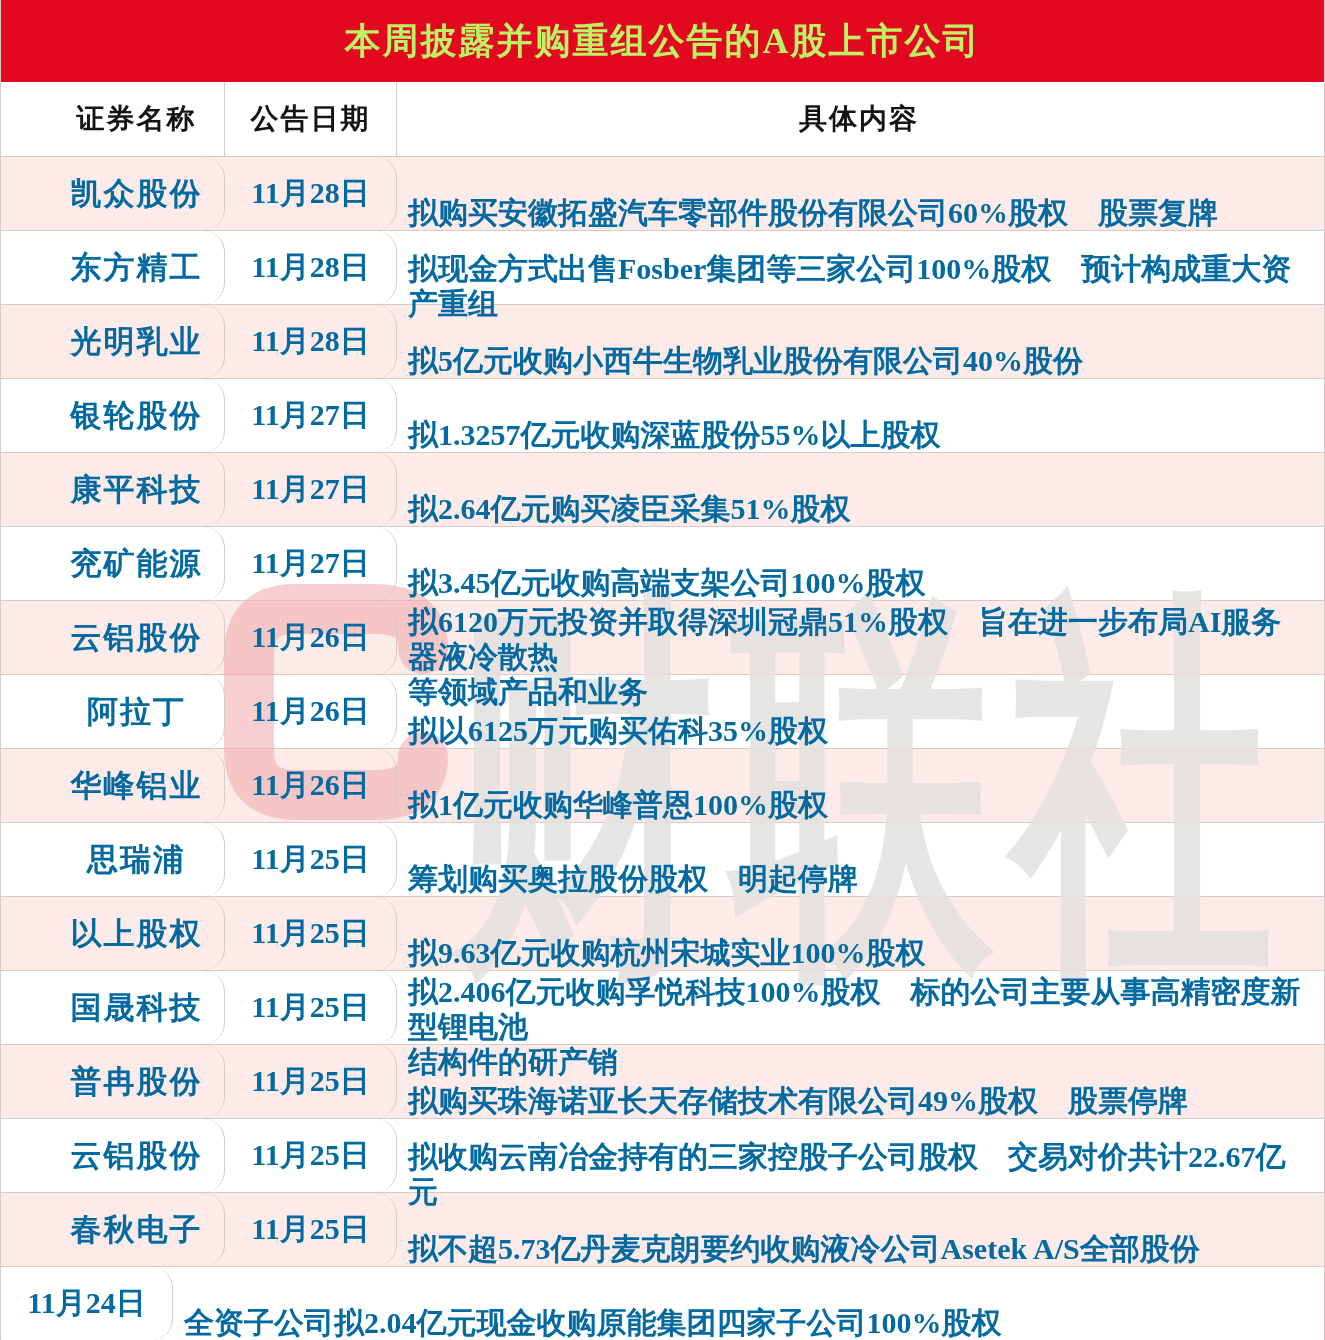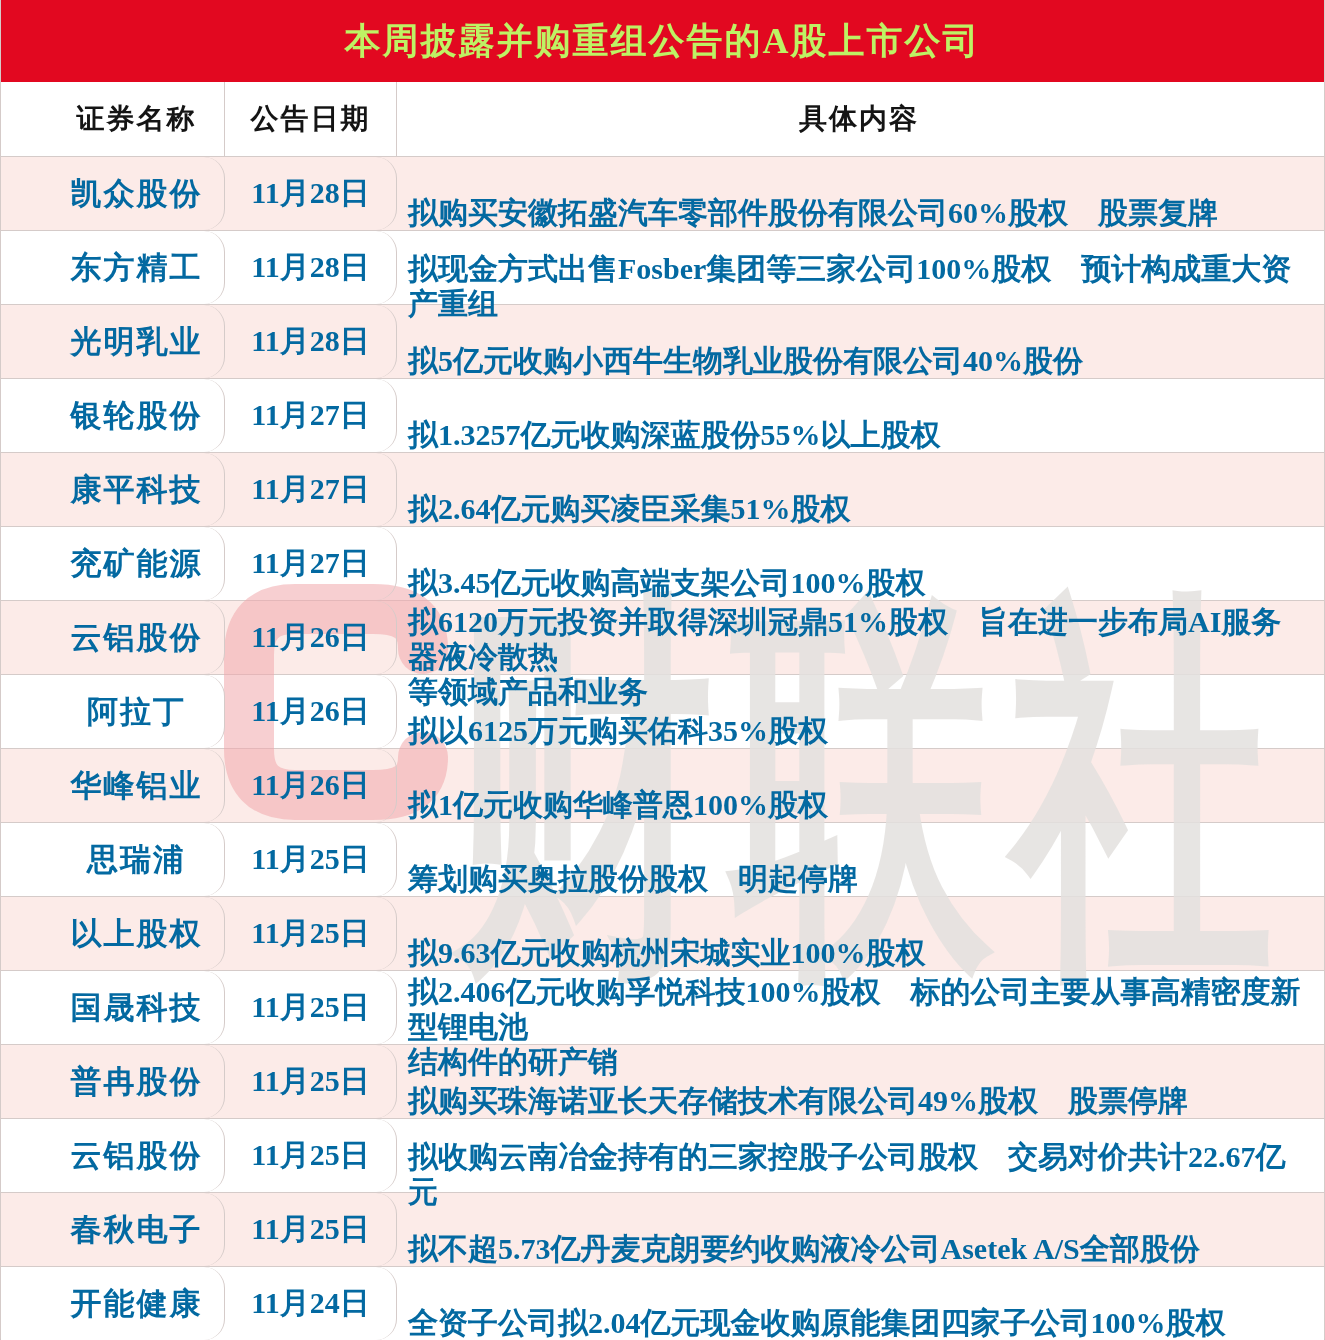--- a/index.html
+++ b/index.html
@@ -222,21 +222,20 @@
       <div class="cell col3">拟收购云南冶金持有的三家控股子公司股权　交易对价共计22.67亿元</div>
     </div>
 
     <div class="row pink">
       <div class="cell col1">春秋电子</div>
       <div class="cell col2">11月25日</div>
       <div class="cell col3">拟不超5.73亿丹麦克朗要约收购液冷公司Asetek A/S全部股份</div>
     </div>
 
     <div class="row white">
-      <div class="cell col1">开能健康</div>
       <div class="cell col2">11月24日</div>
       <div class="cell col3">全资子公司拟2.04亿元现金收购原能集团四家子公司100%股权</div>
     </div>
   </div>
 
   <svg class="wm-logo" viewBox="0 0 228 238" xmlns="http://www.w3.org/2000/svg">
     <path d="M 202 66 C 202 36 184 26 152 26 L 74 26 C 42 26 28 42 28 72 L 28 166 C 28 196 42 212 74 212 L 152 212 C 184 212 202 202 202 174" fill="none" stroke="rgba(241,167,172,0.55)" stroke-width="50" stroke-linecap="round"></path>
   </svg>
 
   <div class="wm-text">财联社</div>

